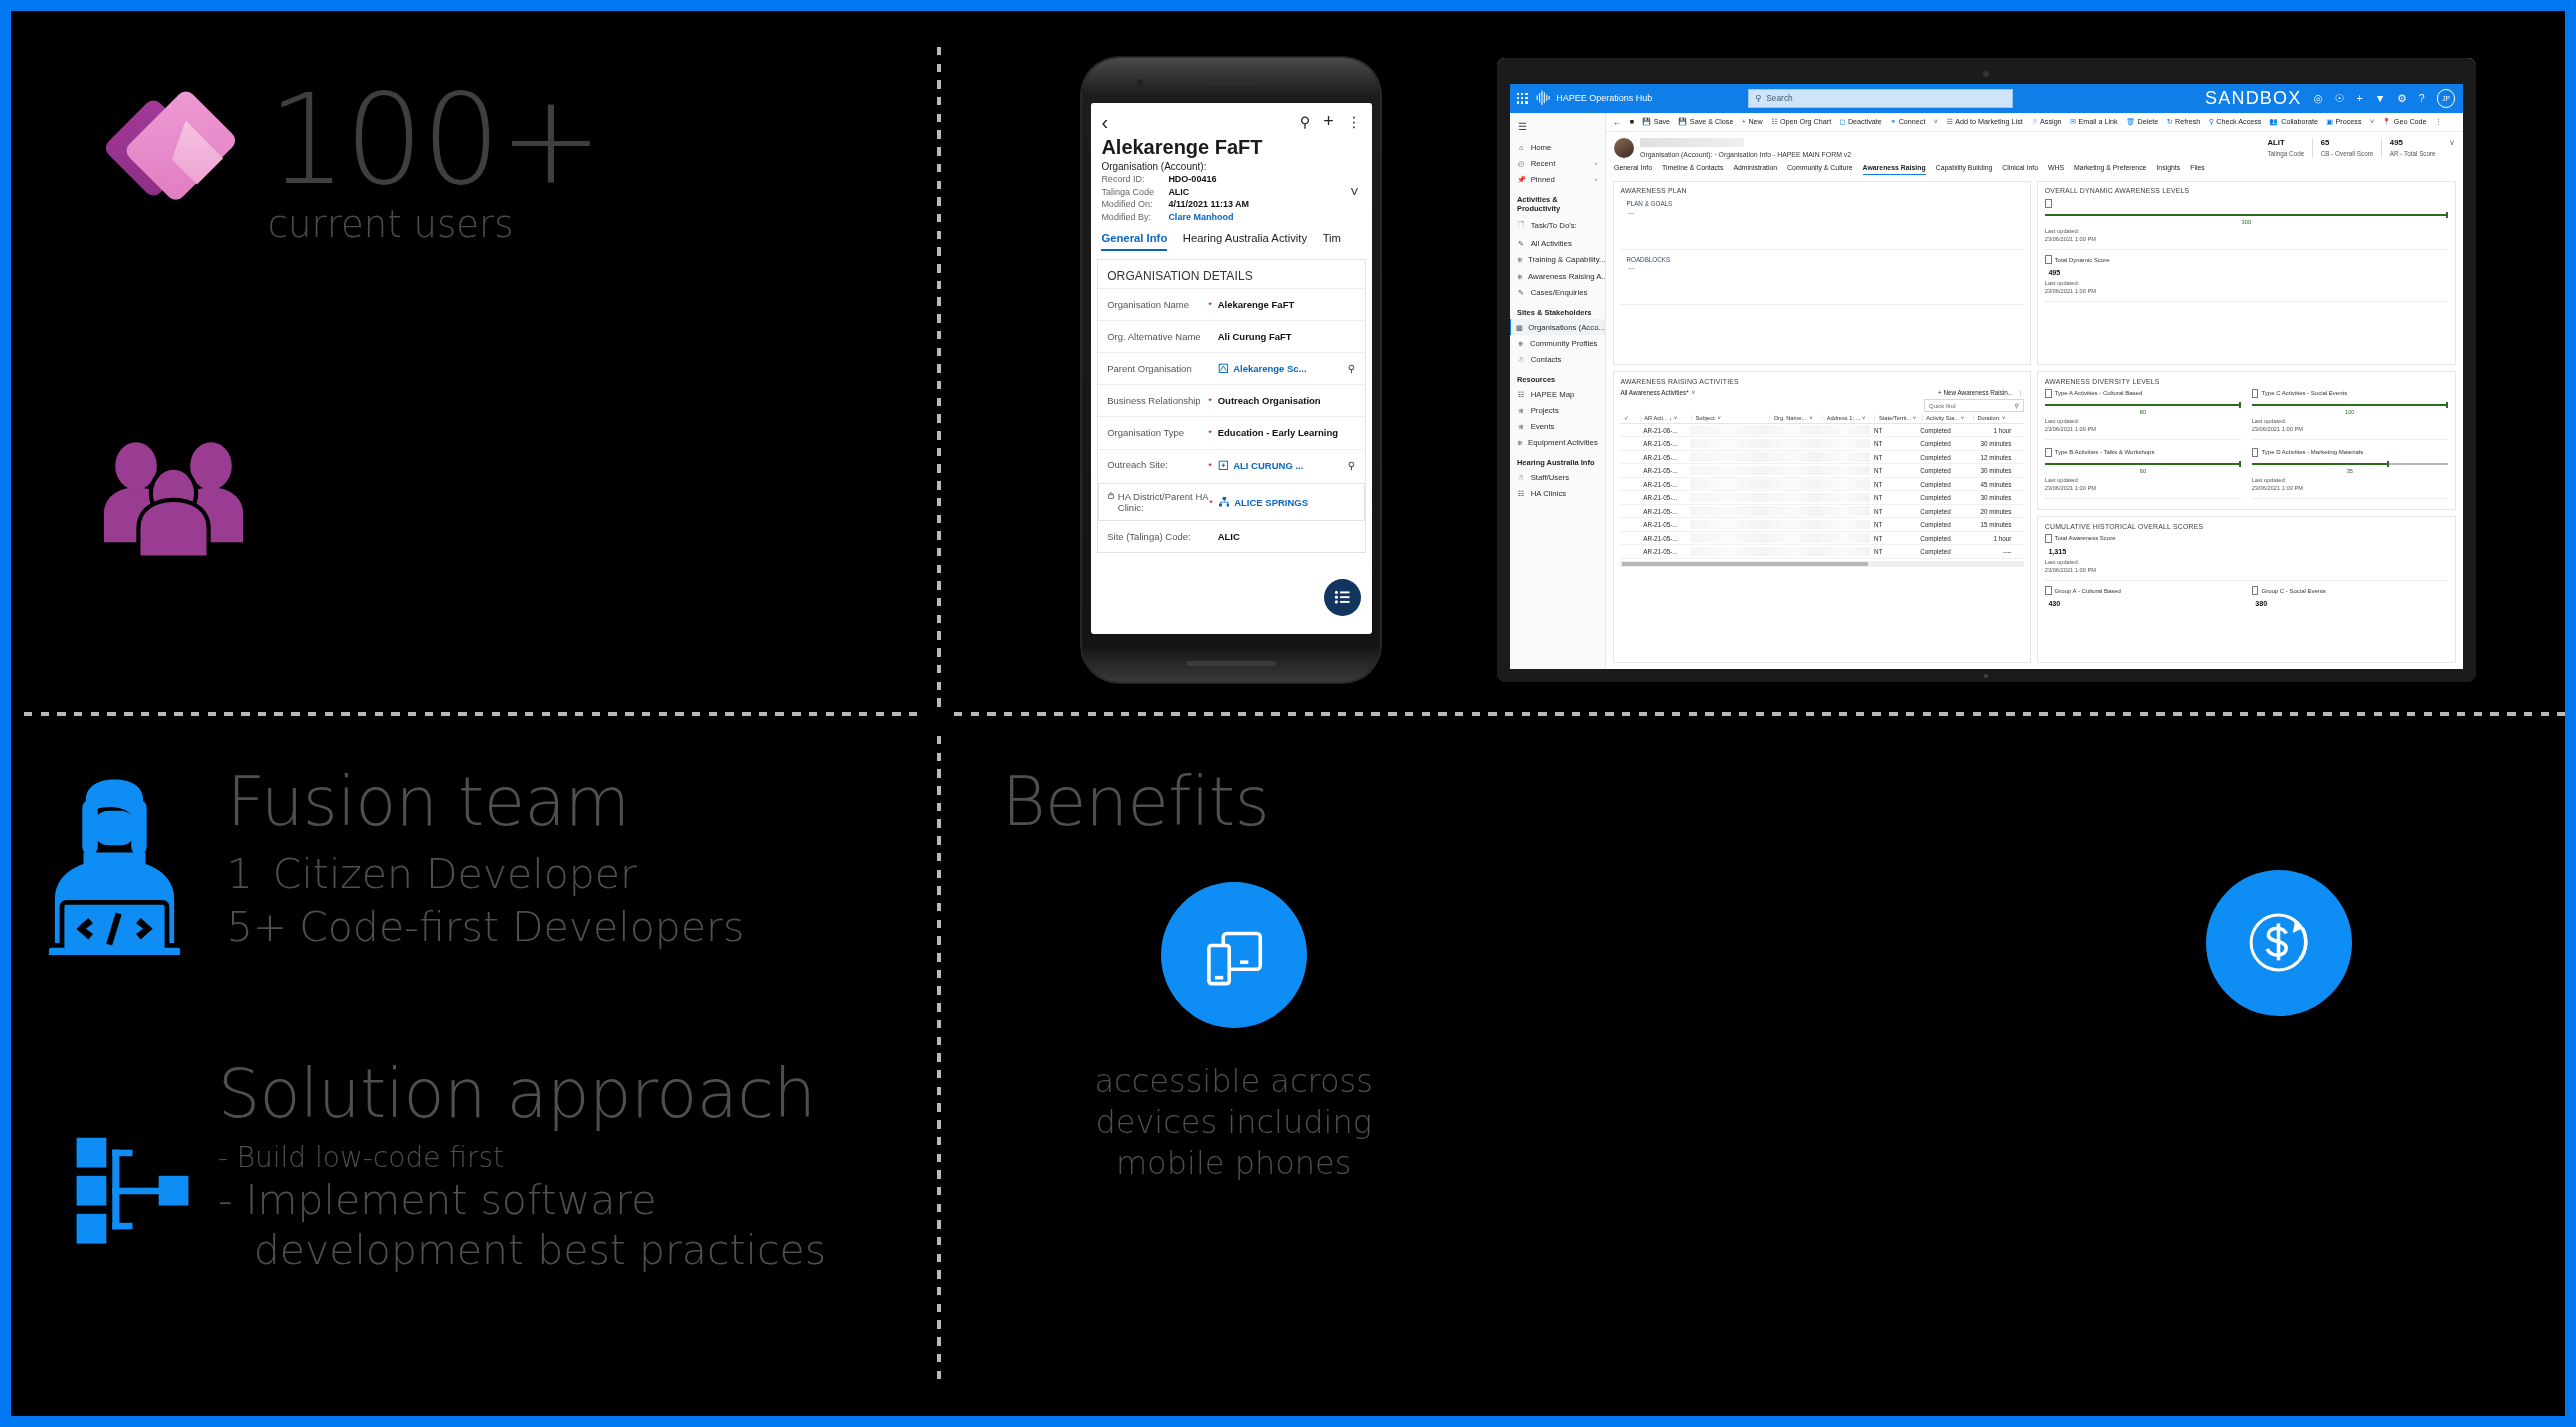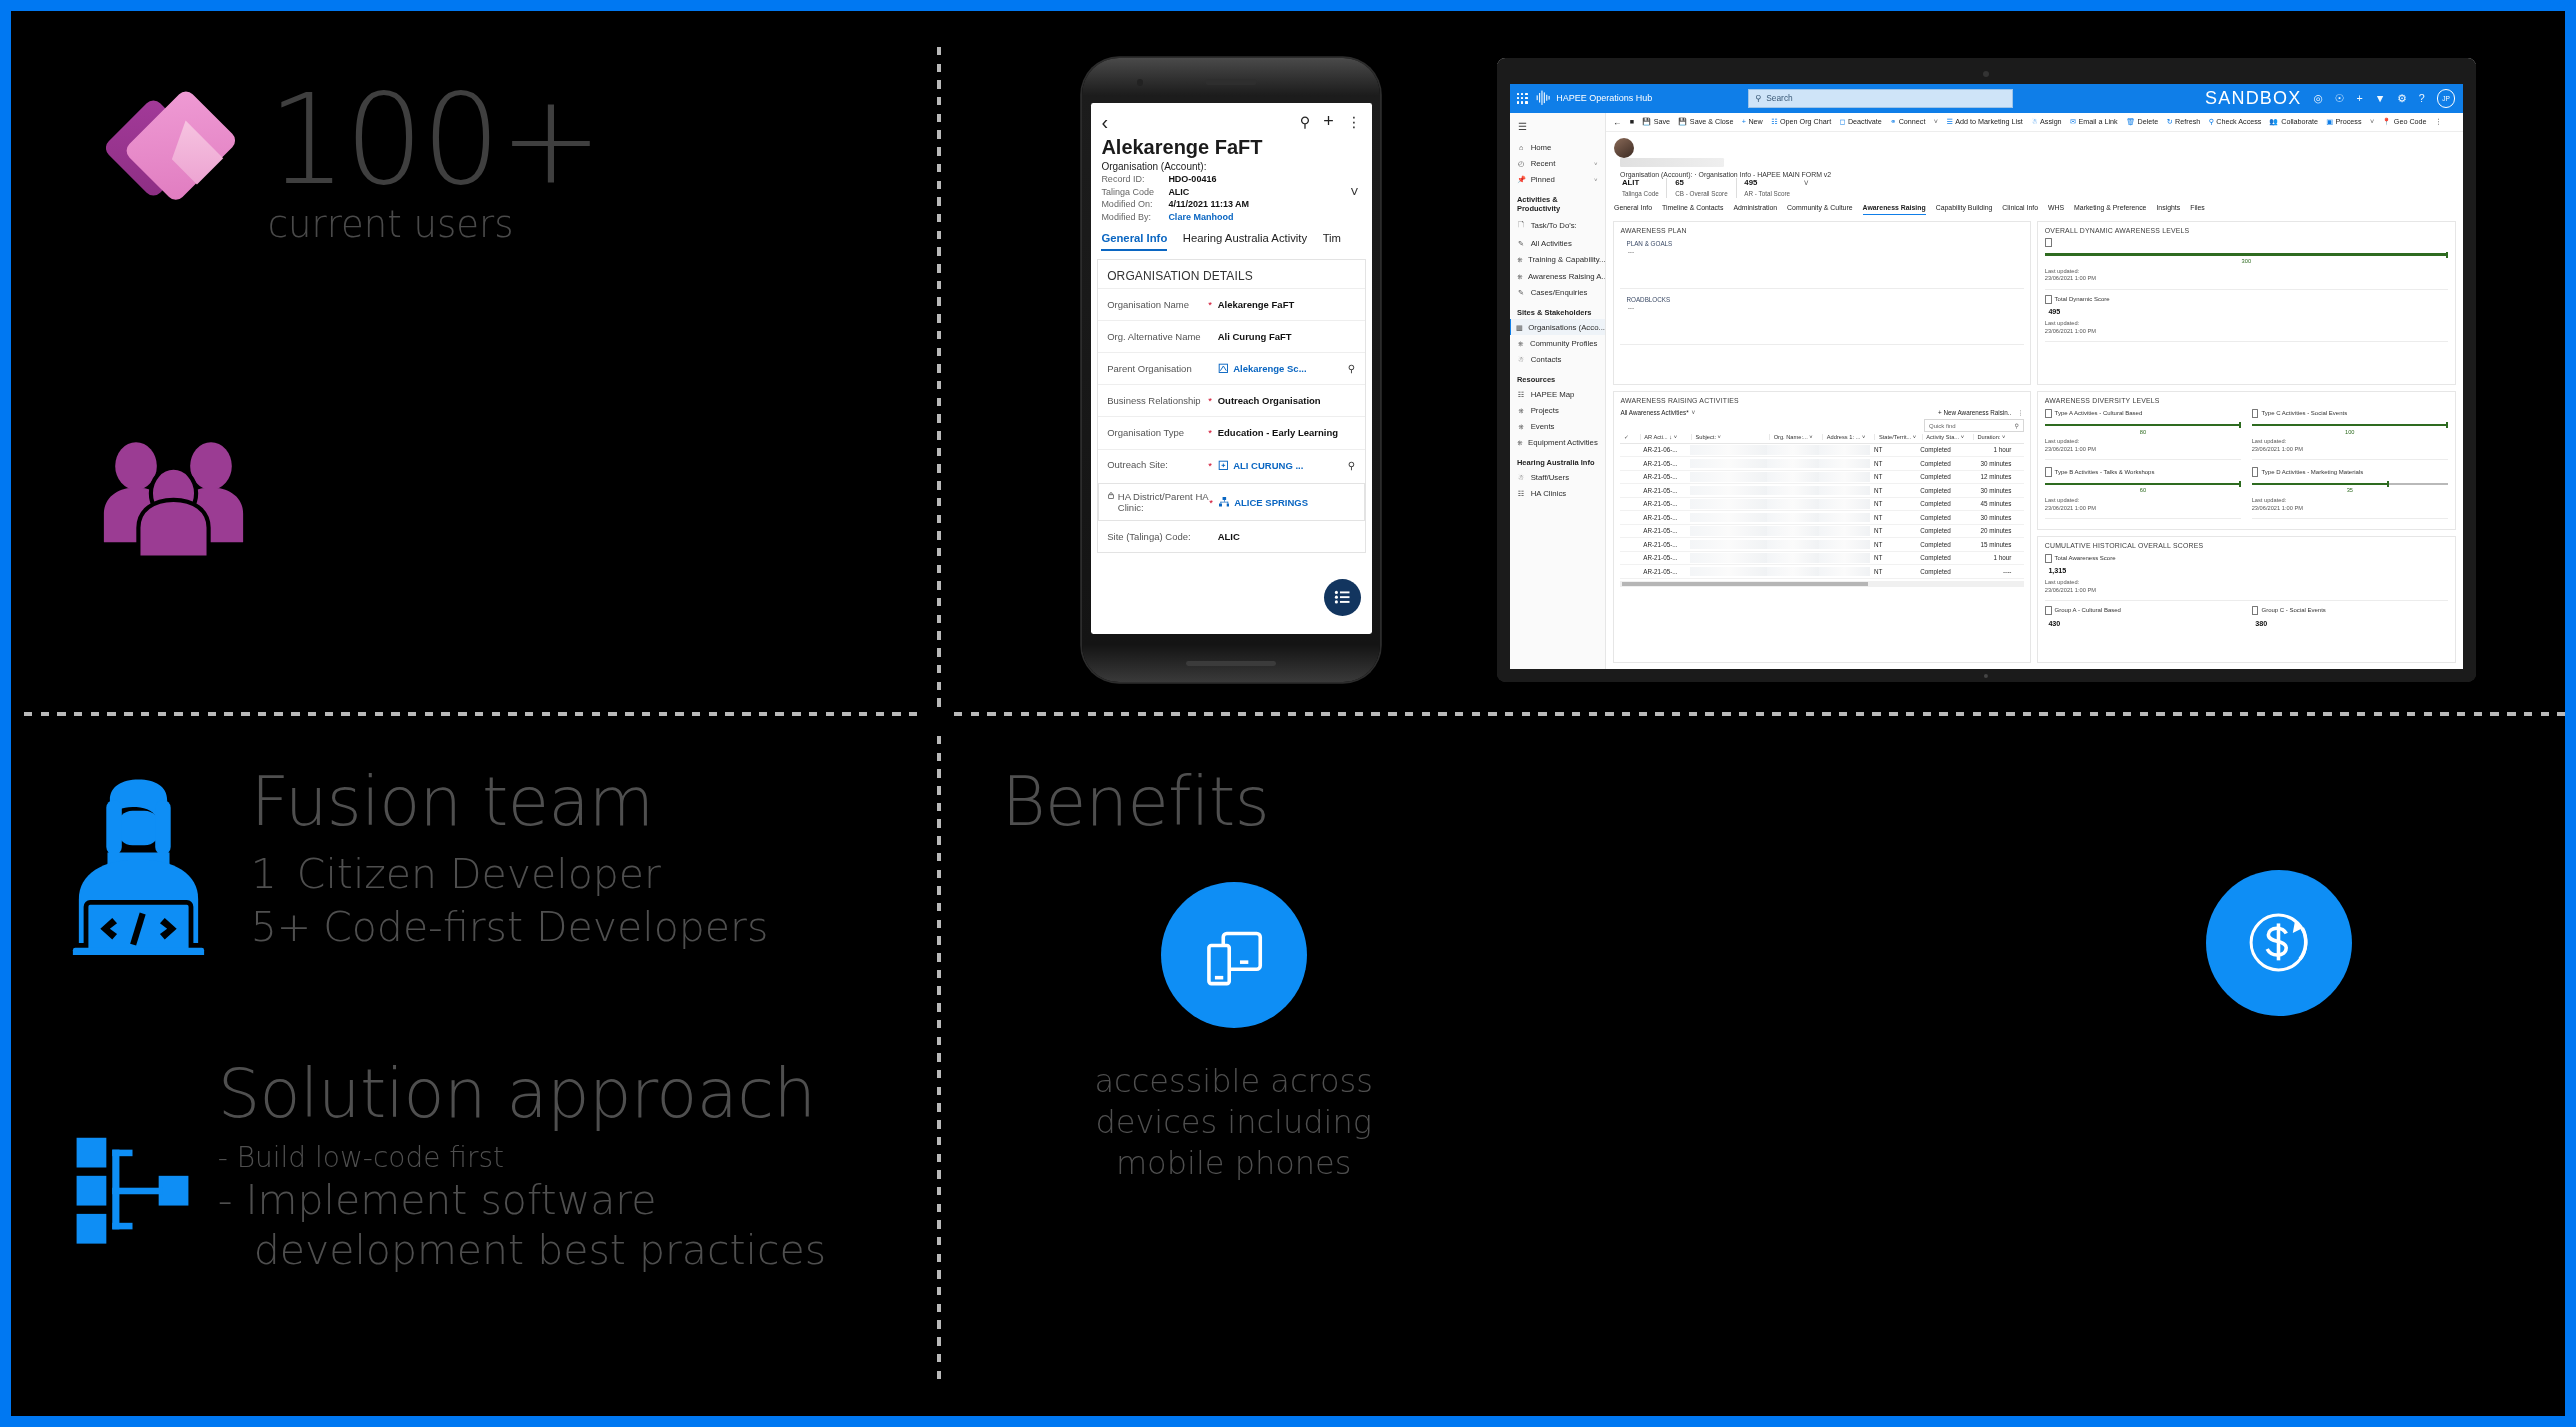--- a/index.html
+++ b/index.html
@@ -76,21 +76,21 @@
   .nav-i{display:flex;align-items:center;gap:5.4px;padding:3.6px 7.2px;white-space:nowrap;color:#2b2b2b;}
   .nav-i .ico{width:8.4px;text-align:center;color:#444;font-size:7.2px;}
   .nav-i.sel{background:#eef3f8;border-left:1.8px solid #0f7ee8;padding-left:5.4px;}
   .nav-grp{padding:7.2px 7.2px 2.4px 7.2px;font-weight:700;font-size:7.5px;color:#1f1f1f;}
   .chev{margin-left:auto;font-size:6px;color:#777;}
 
   .d365-main{flex:1;display:flex;flex-direction:column;min-width:0;}
   .cmdbar{display:flex;align-items:center;gap:8.4px;padding:4.2px 7.2px;border-bottom:0.6px solid #ededed;font-size:7.2px;color:#222;white-space:nowrap;overflow:hidden;}
   .cmd{display:flex;align-items:center;gap:2.4px;}
   .cmd .g{color:#0f7ee8;font-size:7.2px;}
-  .rechead{display:flex;align-items:flex-start;padding:6px 8.4px 0 8.4px;flex-direction:column;}
+  .rechead{display:flex;align-items:flex-start;padding:6px 8.4px 0 8.4px;}
   .rec-av{width:20px;height:20px;border-radius:50%;background:linear-gradient(145deg,#8a6a58,#3b2a22);flex:0 0 auto;}
   .rec-txt{margin-left:6px;flex:1;min-width:0;}
   .rec-name-blur{width:104px;height:9px;background:linear-gradient(90deg,#e0e0e0,#efefef);filter:blur(0.6px);border-radius:1.2px;}
   .rec-sub{margin-top:3.6px;font-size:6.9px;color:#333;}
   .rec-scores{display:flex;gap:0;align-items:flex-start;}
   .sc{padding:0 7.8px;border-left:0.6px solid #ddd;}
   .sc:first-child{border-left:none;}
   .sc b{display:block;font-size:7.8px;color:#111;}
   .sc span{font-size:6.3px;color:#555;}
   .formtabs{display:flex;gap:10px;padding:6px 8.4px 0 8.4px;font-size:6.9px;color:#222;white-space:nowrap;overflow:hidden;}
@@ -172,21 +172,21 @@
         <ellipse cx="62" cy="42" rx="35" ry="40"></ellipse>
         <path d="M8 170 v-48 c0-28 24-44 54-44 s54 16 54 44 v48 Z"></path>
         <ellipse cx="188" cy="42" rx="35" ry="40"></ellipse>
         <path d="M134 170 v-48 c0-28 24-44 54-44 s54 16 54 44 v48 Z"></path>
         <ellipse cx="125" cy="88" rx="38" ry="43" stroke="#000" stroke-width="7"></ellipse>
         <path d="M66 196 v-50 c0-30 26-47 59-47 s59 17 59 47 v50 Z" stroke="#000" stroke-width="7"></path>
       </svg>
     </div>
   </div>
 
-  <div style="position:absolute;left:44px;top:752px;display:flex;">
+  <div style="position:absolute;left:20px;top:752px;display:flex;">
     <div style="margin-top:13px;">
       <svg width="167" height="179" viewBox="0 0 280 300" fill="#0e8ef5">
         <path d="M92 40 c0-22 20-34 48-34 s48 12 48 34 v30 h-18 c-6-14-22-18-40-18 s-30 6-38 18 h0 z"></path>
         <rect x="104" y="58" width="72" height="58" rx="26"></rect>
         <rect x="86" y="40" width="26" height="92" rx="13"></rect>
         <rect x="168" y="40" width="26" height="92" rx="13"></rect>
         <path d="M88 128 h104 v20 H88 z"></path>
         <path d="M40 280 v-74 c0-42 40-66 100-66 s100 24 100 66 v74 Z"></path>
         <rect x="52" y="212" width="176" height="86" rx="7" fill="#0e8ef5" stroke="#000" stroke-width="8"></rect>
         <rect x="30" y="288" width="220" height="16" rx="4"></rect>

